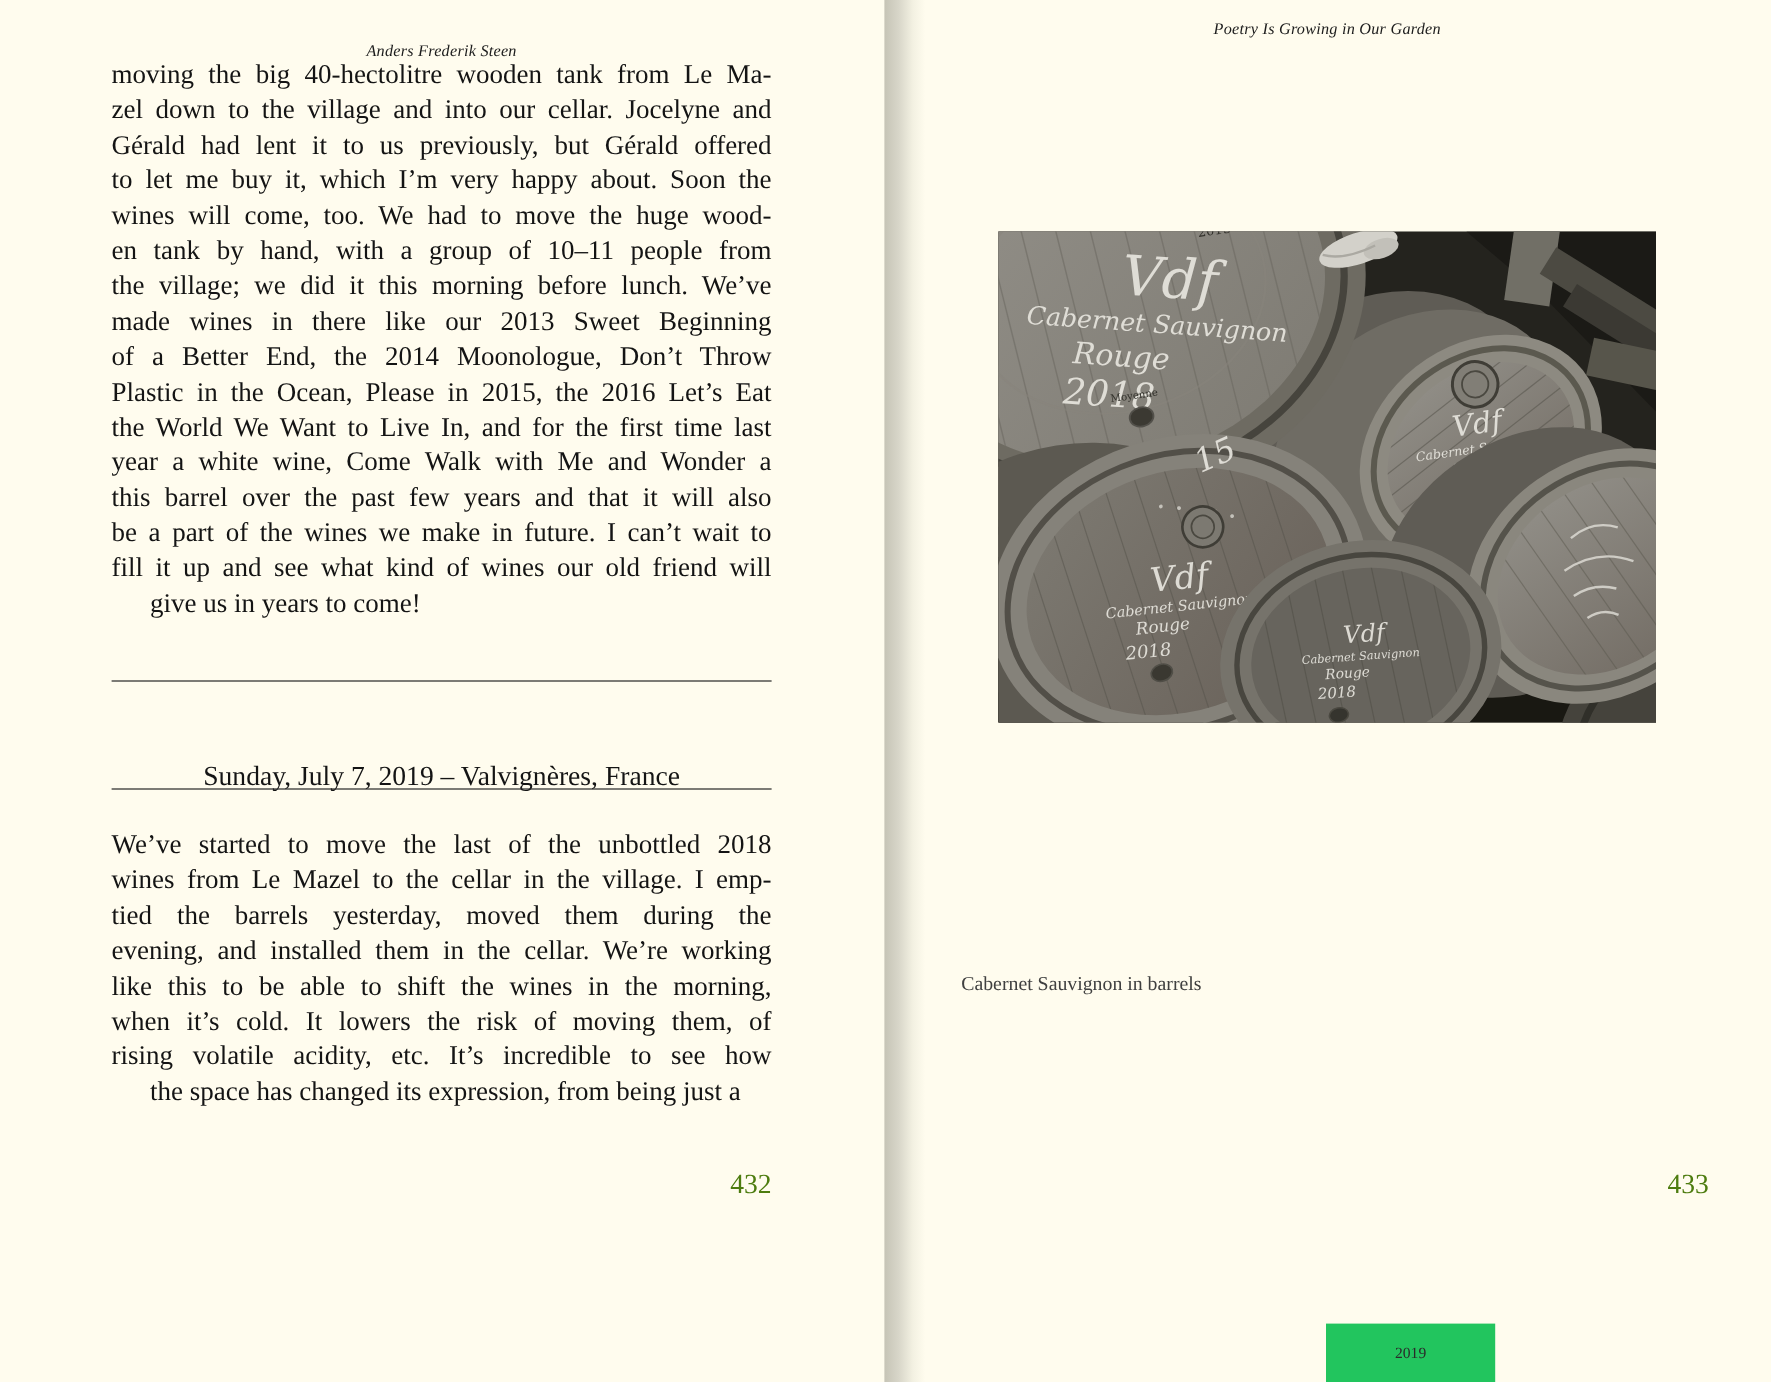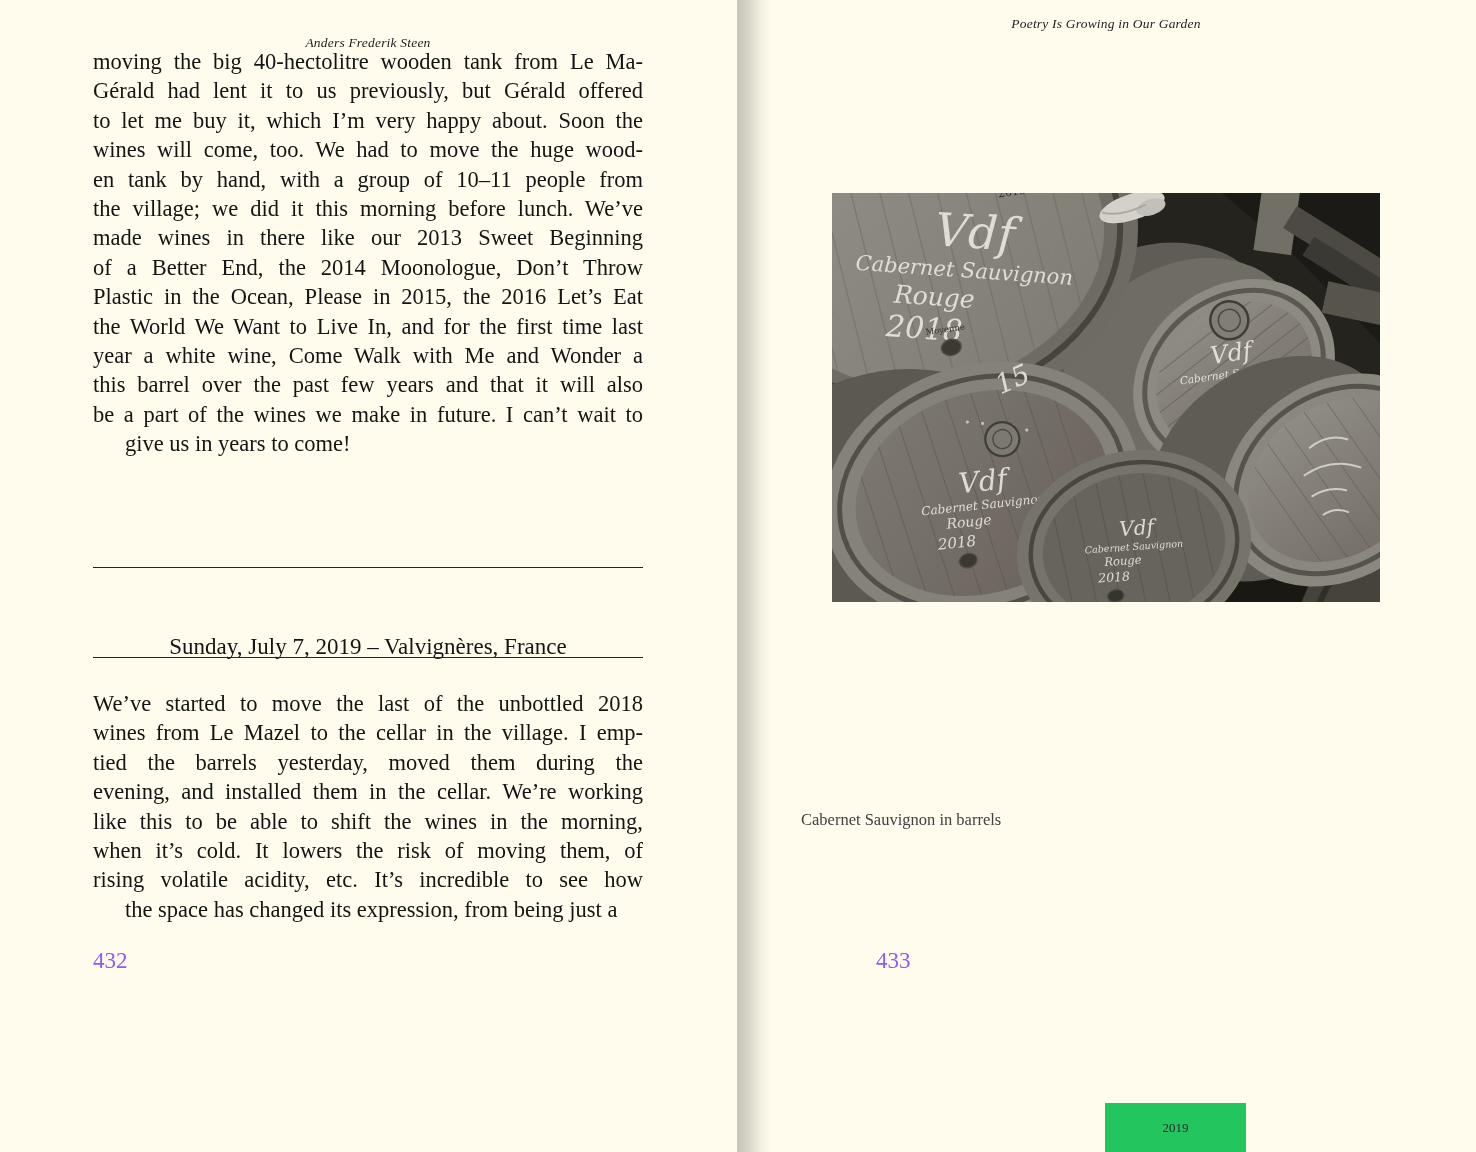--- a/index.html
+++ b/index.html
@@ -18,21 +18,21 @@
   .line{
     font-size:22.5px;line-height:29.4px;height:29.4px;white-space:nowrap;
     text-align:justify;text-align-last:justify;color:#141414;
   }
   .line.last{text-align-last:left;margin-left:32px;}
   .rule{left:93px;width:550px;border-top:1.8px solid #262626;height:0;}
   .date-heading{
     left:93px;width:550px;text-align:center;font-size:23px;color:#141414;
   }
   .page-number{
-    width:550px;text-align:left;font-size:23px;color:#8b5cf6;
+    width:550px;text-align:right;font-size:23px;color:#4d7c0f;margin-top:26px;
   }
   
   .gutter{
     left:737px;top:0;width:34px;height:1152px;
     background:linear-gradient(to right,#c6c4b6 0%,#d8d6c9 35%,#f3f1e2 70%,#fffcee 100%);
   }
   
   .rp-block{left:832px;width:548px;}
   .photo-frame{left:832px;top:193px;width:548px;height:409px;background:#24231e;}
   .caption{
@@ -50,32 +50,34 @@
   }
   .stamptxt{font-family:"DejaVu Serif", serif;fill:#32312b;}
 </style>
 </head>
 <body>
 
 <div class="abs running-header" style="left:93px;top:16px;margin-top:19px;">Anders Frederik Steen</div>
 
 <div class="abs textcol" style="top:47px;">
     <div class="line">moving the big 40-hectolitre wooden tank from Le Ma-</div>
+    <div class="line">zel down to the village and into our cellar. Jocelyne and</div>
     <div class="line">Gérald had lent it to us previously, but Gérald offered</div>
     <div class="line">to let me buy it, which I’m very happy about. Soon the</div>
     <div class="line">wines will come, too. We had to move the huge wood-</div>
     <div class="line">en tank by hand, with a group of 10–11 people from</div>
     <div class="line">the village; we did it this morning before lunch. We’ve</div>
     <div class="line">made wines in there like our 2013 Sweet Beginning</div>
     <div class="line">of a Better End, the 2014 Moonologue, Don’t Throw</div>
     <div class="line">Plastic in the Ocean, Please in 2015, the 2016 Let’s Eat</div>
     <div class="line">the World We Want to Live In, and for the first time last</div>
     <div class="line">year a white wine, Come Walk with Me and Wonder a</div>
     <div class="line">this barrel over the past few years and that it will also</div>
     <div class="line">be a part of the wines we make in future. I can’t wait to</div>
+    <div class="line">fill it up and see what kind of wines our old friend will</div>
     <div class="line last">give us in years to come!</div>
   </div>
 
 <div class="abs rule" style="top:567px;"></div>
 
 <div class="abs date-heading" style="top:599px;margin-top:35px;">Sunday, July 7, 2019 – Valvignères, France</div>
 
 <div class="abs rule" style="top:657px;"></div>
 
 <div class="abs textcol" style="top:689px;">

